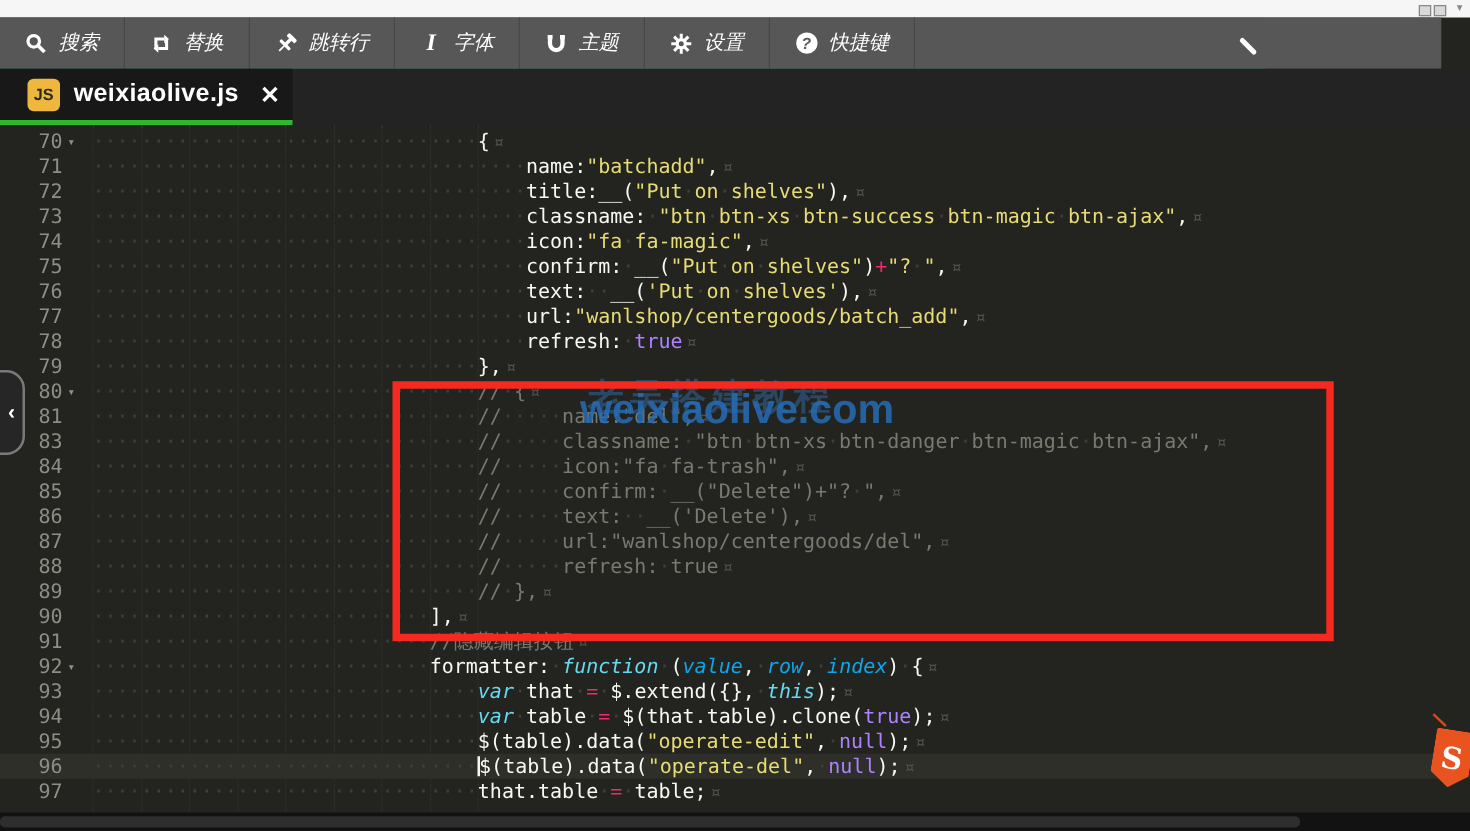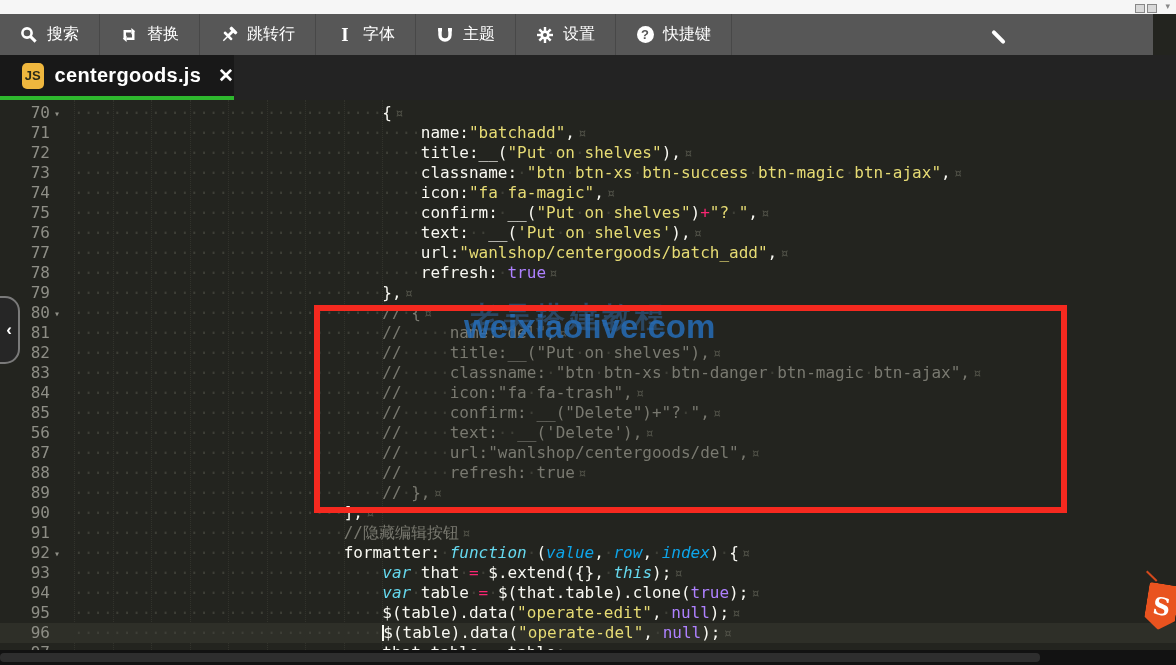--- a/index.html
+++ b/index.html
@@ -6,21 +6,21 @@
   #app{position:relative;width:1176px;height:665px;overflow:hidden;background:#23241f;font-family:"Liberation Sans",sans-serif;}
 
   
   .browser-strip{position:absolute;left:0;top:0;width:1176px;height:14px;background:#f6f6f6;}
   .strip-icons{position:absolute;right:6px;top:0;height:14px;display:flex;align-items:flex-start;gap:8px;color:#777;}
   .win-icon{display:flex;gap:2px;margin-top:4px;}
   .win-icon i{display:block;width:8px;height:7px;border:1.5px solid #888;background:#d9d9d9;}
   .tiny-caret{font-size:9px;line-height:12px;color:#888;}
 
   
-  .toolbar-row{position:absolute;left:0;top:14px;width:1012px;height:41px;background:#14b8a6;}
+  .toolbar-row{position:absolute;left:0;top:14px;width:1012px;height:41px;background:#14b8a6;font-style:italic;}
   .toolbar{position:absolute;left:0;top:0;width:1153px;height:41px;background:#575757;display:flex;align-items:stretch;}
   .tb-btn{display:flex;align-items:center;gap:9px;padding:0 20px;color:#fff;font-size:16px;border-right:1px solid #484848;cursor:pointer;}
   .tb-ic{width:18px;height:18px;display:flex;align-items:center;justify-content:center;}
   .tb-ic svg{display:block;}
   .serif-I{font-family:"Liberation Serif",serif;font-weight:bold;font-size:19px;line-height:18px;color:#fff;}
   .qmark{width:17px;height:17px;border-radius:50%;background:#fff;color:#575757;font-weight:bold;font-size:13px;display:flex;align-items:center;justify-content:center;}
   .tb-overflow{position:absolute;right:4px;top:13px;width:20px;height:20px;}
   .tb-overflow b{position:absolute;left:2px;top:8px;display:block;width:17px;height:4px;background:#fff;transform:rotate(45deg);border-radius:2px;}
 
   
@@ -157,21 +157,21 @@
         </div>
       </div>
     <div class="tb-overflow">
         <b></b>
       </div>
   </div>
 
   <div class="tabbar">
     <div class="tab">
       <span class="js-badge">JS</span>
-      <span class="tab-name">centergoods.js</span>
+      <span class="tab-name">weixiaolive.js</span>
       <span class="tab-close">✕</span>
     </div>
     <div class="tab-underline" id="tab-underline" style="background: rgb(46, 184, 46);"></div>
   </div>
 
   <div class="editor">
     <div class="guides" id="guides">
         <div class="guide" style="left: 74px;"></div>
         <div class="guide" style="left: 112.532px;"></div>
         <div class="guide" style="left: 151.064px;"></div>
@@ -188,25 +188,24 @@
         <div class="line"><span class="num">72</span><span class="fold"> </span><span class="ws">····································</span><span class="tw">title:__(</span><span class="ts">"Put</span><span class="ws">·</span><span class="ts">on</span><span class="ws">·</span><span class="ts">shelves"</span><span class="tw">),</span><span class="eol">¤</span></div>
         <div class="line"><span class="num">73</span><span class="fold"> </span><span class="ws">····································</span><span class="tw">classname:</span><span class="ws">·</span><span class="ts">"btn</span><span class="ws">·</span><span class="ts">btn-xs</span><span class="ws">·</span><span class="ts">btn-success</span><span class="ws">·</span><span class="ts">btn-magic</span><span class="ws">·</span><span class="ts">btn-ajax"</span><span class="tw">,</span><span class="eol">¤</span></div>
         <div class="line"><span class="num">74</span><span class="fold"> </span><span class="ws">····································</span><span class="tw">icon:</span><span class="ts">"fa</span><span class="ws">·</span><span class="ts">fa-magic"</span><span class="tw">,</span><span class="eol">¤</span></div>
         <div class="line"><span class="num">75</span><span class="fold"> </span><span class="ws">····································</span><span class="tw">confirm:</span><span class="ws">·</span><span class="tw">__(</span><span class="ts">"Put</span><span class="ws">·</span><span class="ts">on</span><span class="ws">·</span><span class="ts">shelves"</span><span class="tw">)</span><span class="to">+</span><span class="ts">"?</span><span class="ws">·</span><span class="ts">"</span><span class="tw">,</span><span class="eol">¤</span></div>
         <div class="line"><span class="num">76</span><span class="fold"> </span><span class="ws">····································</span><span class="tw">text:</span><span class="ws">··</span><span class="tw">__(</span><span class="ts">'Put</span><span class="ws">·</span><span class="ts">on</span><span class="ws">·</span><span class="ts">shelves'</span><span class="tw">),</span><span class="eol">¤</span></div>
         <div class="line"><span class="num">77</span><span class="fold"> </span><span class="ws">····································</span><span class="tw">url:</span><span class="ts">"wanlshop/centergoods/batch_add"</span><span class="tw">,</span><span class="eol">¤</span></div>
         <div class="line"><span class="num">78</span><span class="fold"> </span><span class="ws">····································</span><span class="tw">refresh:</span><span class="ws">·</span><span class="tv">true</span><span class="eol">¤</span></div>
         <div class="line"><span class="num">79</span><span class="fold"> </span><span class="ws">································</span><span class="tw">},</span><span class="eol">¤</span></div>
         <div class="line"><span class="num">80</span><span class="fold">▾</span><span class="ws">································</span><span class="tm">//</span><span class="ws">·</span><span class="tm">{</span><span class="eol">¤</span></div>
         <div class="line"><span class="num">81</span><span class="fold"> </span><span class="ws">································</span><span class="tm">//</span><span class="ws">·····</span><span class="tm">name:"del",</span><span class="eol">¤</span></div>
-        <div class="line"><span class="num">82</span><span class="fold"> </span><span class="ws">································</span><span class="tm">//</span><span class="ws">·····</span><span class="tm">title:__("Put</span><span class="ws">·</span><span class="tm">on</span><span class="ws">·</span><span class="tm">shelves"),</span><span class="eol">¤</span></div>
         <div class="line"><span class="num">83</span><span class="fold"> </span><span class="ws">································</span><span class="tm">//</span><span class="ws">·····</span><span class="tm">classname:</span><span class="ws">·</span><span class="tm">"btn</span><span class="ws">·</span><span class="tm">btn-xs</span><span class="ws">·</span><span class="tm">btn-danger</span><span class="ws">·</span><span class="tm">btn-magic</span><span class="ws">·</span><span class="tm">btn-ajax",</span><span class="eol">¤</span></div>
         <div class="line"><span class="num">84</span><span class="fold"> </span><span class="ws">································</span><span class="tm">//</span><span class="ws">·····</span><span class="tm">icon:"fa</span><span class="ws">·</span><span class="tm">fa-trash",</span><span class="eol">¤</span></div>
         <div class="line"><span class="num">85</span><span class="fold"> </span><span class="ws">································</span><span class="tm">//</span><span class="ws">·····</span><span class="tm">confirm:</span><span class="ws">·</span><span class="tm">__("Delete")+"?</span><span class="ws">·</span><span class="tm">",</span><span class="eol">¤</span></div>
-        <div class="line"><span class="num">56</span><span class="fold"> </span><span class="ws">································</span><span class="tm">//</span><span class="ws">·····</span><span class="tm">text:</span><span class="ws">··</span><span class="tm">__('Delete'),</span><span class="eol">¤</span></div>
+        <div class="line"><span class="num">86</span><span class="fold"> </span><span class="ws">································</span><span class="tm">//</span><span class="ws">·····</span><span class="tm">text:</span><span class="ws">··</span><span class="tm">__('Delete'),</span><span class="eol">¤</span></div>
         <div class="line"><span class="num">87</span><span class="fold"> </span><span class="ws">································</span><span class="tm">//</span><span class="ws">·····</span><span class="tm">url:"wanlshop/centergoods/del",</span><span class="eol">¤</span></div>
         <div class="line"><span class="num">88</span><span class="fold"> </span><span class="ws">································</span><span class="tm">//</span><span class="ws">·····</span><span class="tm">refresh:</span><span class="ws">·</span><span class="tm">true</span><span class="eol">¤</span></div>
         <div class="line"><span class="num">89</span><span class="fold"> </span><span class="ws">································</span><span class="tm">//</span><span class="ws">·</span><span class="tm">},</span><span class="eol">¤</span></div>
         <div class="line"><span class="num">90</span><span class="fold"> </span><span class="ws">····························</span><span class="tw">],</span><span class="eol">¤</span></div>
         <div class="line"><span class="num">91</span><span class="fold"> </span><span class="ws">····························</span><span class="tm">//隐藏编辑按钮</span><span class="eol">¤</span></div>
         <div class="line"><span class="num">92</span><span class="fold">▾</span><span class="ws">····························</span><span class="tw">formatter:</span><span class="ws">·</span><span class="tk">function</span><span class="ws">·</span><span class="tw">(</span><span class="tp">value</span><span class="tw">,</span><span class="ws">·</span><span class="tp">row</span><span class="tw">,</span><span class="ws">·</span><span class="tp">index</span><span class="tw">)</span><span class="ws">·</span><span class="tw">{</span><span class="eol">¤</span></div>
         <div class="line"><span class="num">93</span><span class="fold"> </span><span class="ws">································</span><span class="tk">var</span><span class="ws">·</span><span class="tw">that</span><span class="ws">·</span><span class="to">=</span><span class="ws">·</span><span class="tw">$.extend({},</span><span class="ws">·</span><span class="tk">this</span><span class="tw">);</span><span class="eol">¤</span></div>
         <div class="line"><span class="num">94</span><span class="fold"> </span><span class="ws">································</span><span class="tk">var</span><span class="ws">·</span><span class="tw">table</span><span class="ws">·</span><span class="to">=</span><span class="ws">·</span><span class="tw">$(that.table).clone(</span><span class="tv">true</span><span class="tw">);</span><span class="eol">¤</span></div>
         <div class="line"><span class="num">95</span><span class="fold"> </span><span class="ws">································</span><span class="tw">$(table).data(</span><span class="ts">"operate-edit"</span><span class="tw">,</span><span class="ws">·</span><span class="tv">null</span><span class="tw">);</span><span class="eol">¤</span></div>
         <div class="line cur"><span class="num">96</span><span class="fold"> </span><span class="ws">································</span><span class="caret"></span><span class="tw">$(table).data(</span><span class="ts">"operate-del"</span><span class="tw">,</span><span class="ws">·</span><span class="tv">null</span><span class="tw">);</span><span class="eol">¤</span></div>

